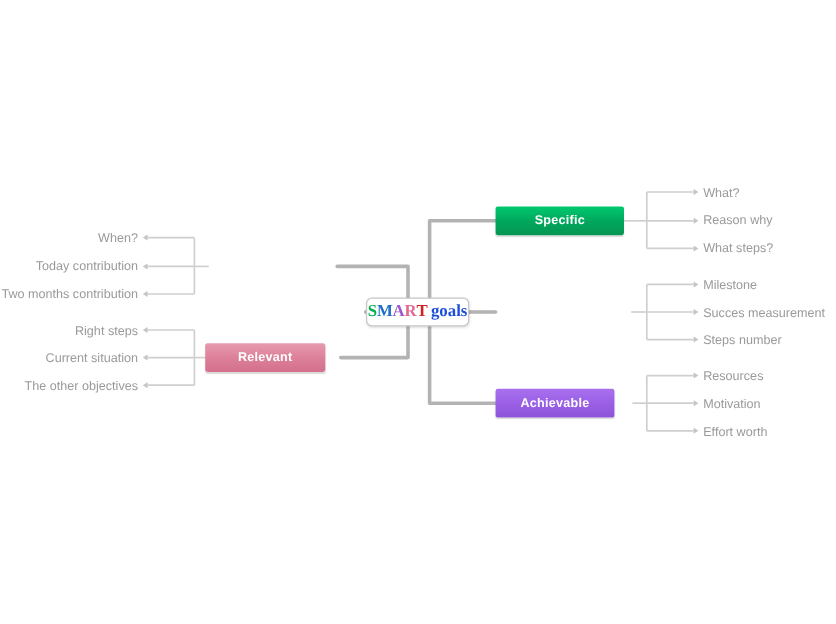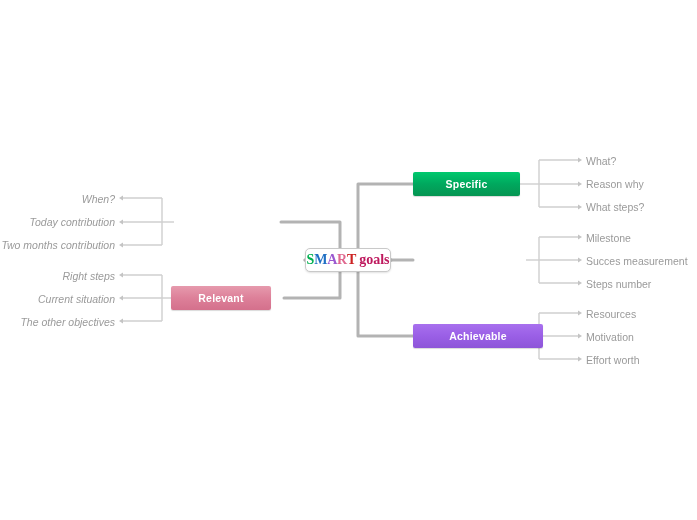--- a/index.html
+++ b/index.html
@@ -44,21 +44,21 @@
     align-items: center;
     justify-content: center;
     font-family: "Liberation Serif", serif;
     font-weight: bold;
     font-size: 14px;
     line-height: 1;
     white-space: nowrap;
     z-index: 6;
   }
   .center-node .ltr { letter-spacing: -0.2px; }
-  .center-node .tail { color: #be185d; margin-left: 3px; }
+  .center-node .tail { color: #1d4ed8; margin-left: 3px; }
 
   
   .branch {
     position: absolute;
     box-sizing: border-box;
     height: 24px;
     border-radius: 2px;
     display: flex;
     align-items: center;
     justify-content: center;
@@ -72,21 +72,21 @@
   }
   .branch-specific {
     left: 413px; top: 172px; width: 107px;
     background: linear-gradient(180deg, #00c96e 0%, #00a85e 50%, #069552 100%);
   }
   .branch-measurable {
     left: 413px; top: 248px; width: 113px;
     background: linear-gradient(180deg, #2e9fe0 0%, #1785cc 50%, #0d6fb4 100%);
   }
   .branch-achievable {
-    left: 413px; top: 324px; width: 130px;
+    left: 413px; top: 324px; width: 99px;
     background: linear-gradient(180deg, #a870ee 0%, #9a5fe6 50%, #8d55d8 100%);
   }
   .branch-timely {
     left: 174px; top: 210px; width: 107px;
     background: linear-gradient(180deg, #e05050 0%, #d52f2f 50%, #c92020 100%);
   }
   .branch-relevant {
     left: 171px; top: 286px; width: 100px;
     background: linear-gradient(180deg, #e69aad 0%, #dd8099 50%, #d4708c 100%);
   }
@@ -94,21 +94,21 @@
   
   .leaf {
     position: absolute;
     font-size: 10.5px;
     color: #9a9a9a;
     white-space: nowrap;
     line-height: 1;
     z-index: 4;
   }
   .leaf-right { text-align: left; }
-  .leaf-left  { text-align: center; transform: translateX(-100%); font-style: italic; }
+  .leaf-left  { text-align: center; transform: translateX(-100%); }
 </style>
 </head>
 <body>
 
 <div id="canvas">
 
   <svg class="wires" viewBox="0 0 697 520" xmlns="http://www.w3.org/2000/svg">
 
     <g fill="none" stroke="#b3b3b3" stroke-width="3" stroke-linecap="round" stroke-linejoin="round">
       <path d="M 391 260 H 358 V 184 H 413"></path>

